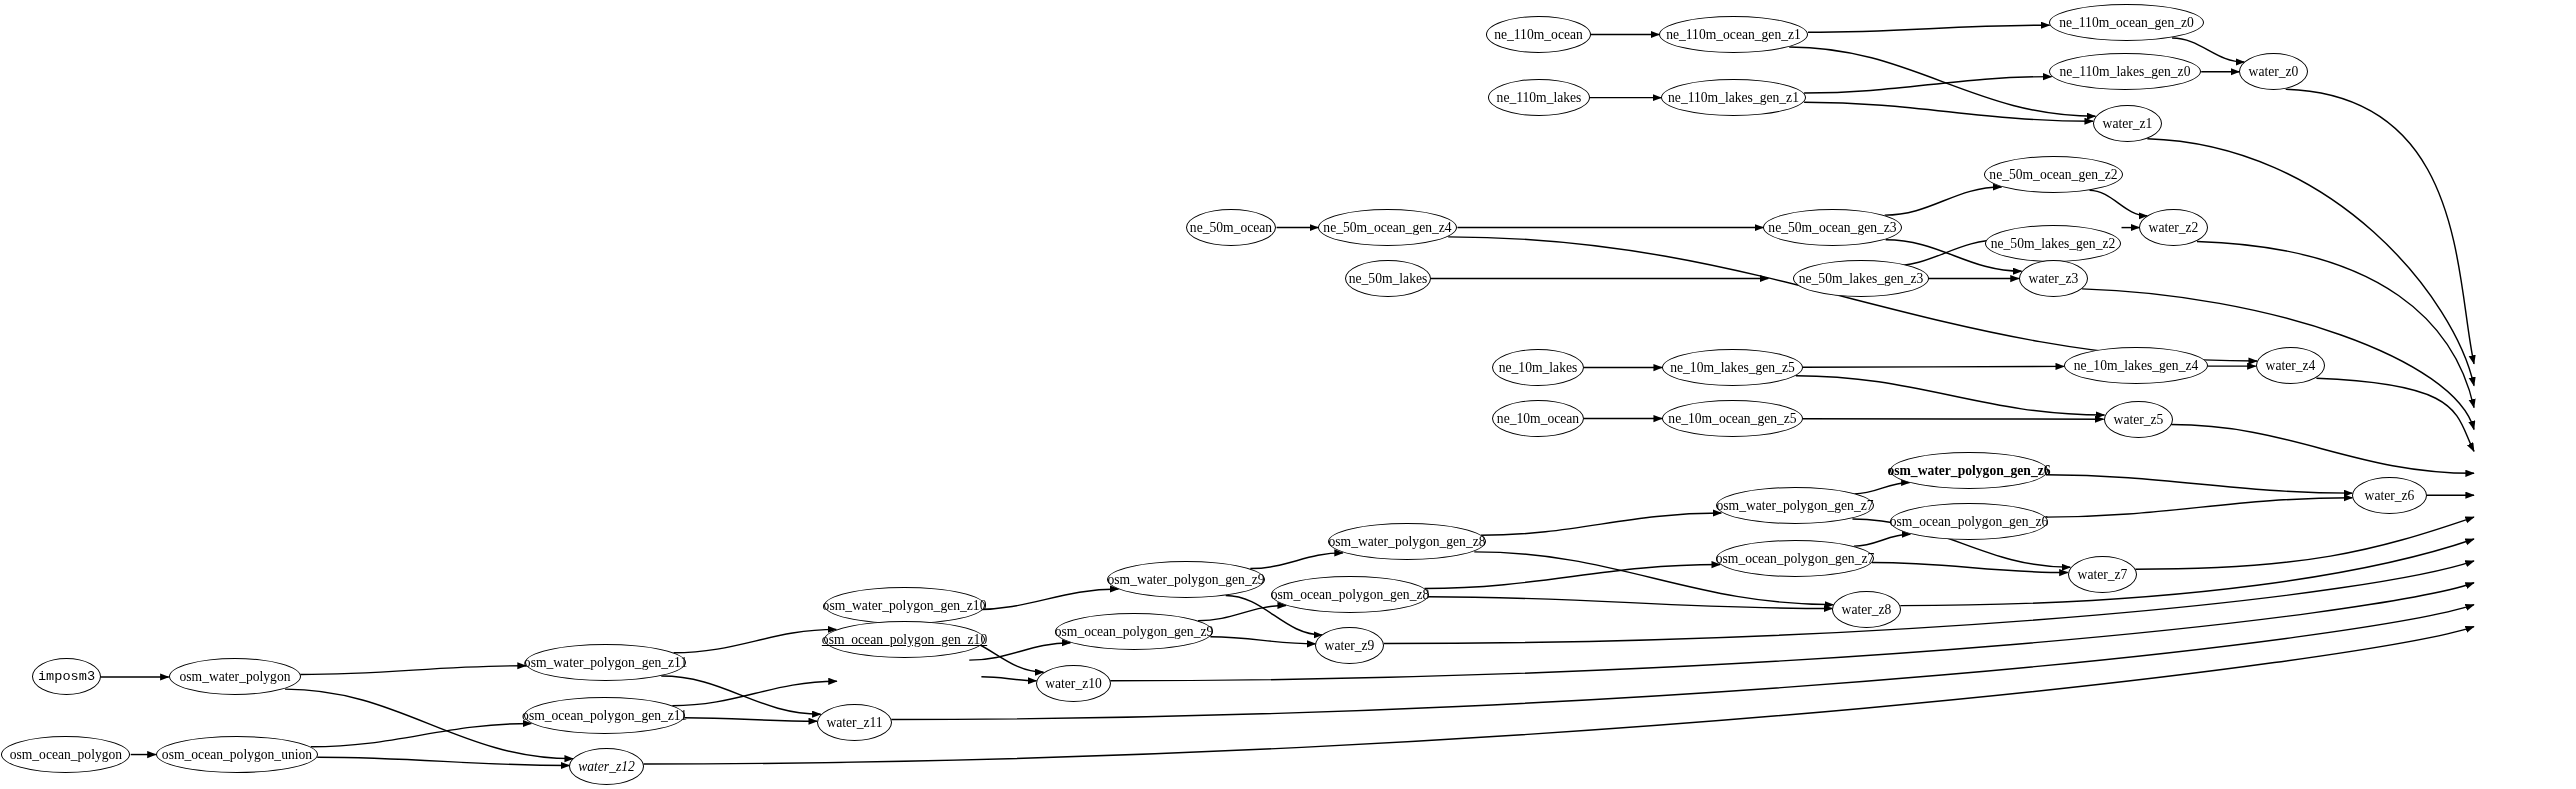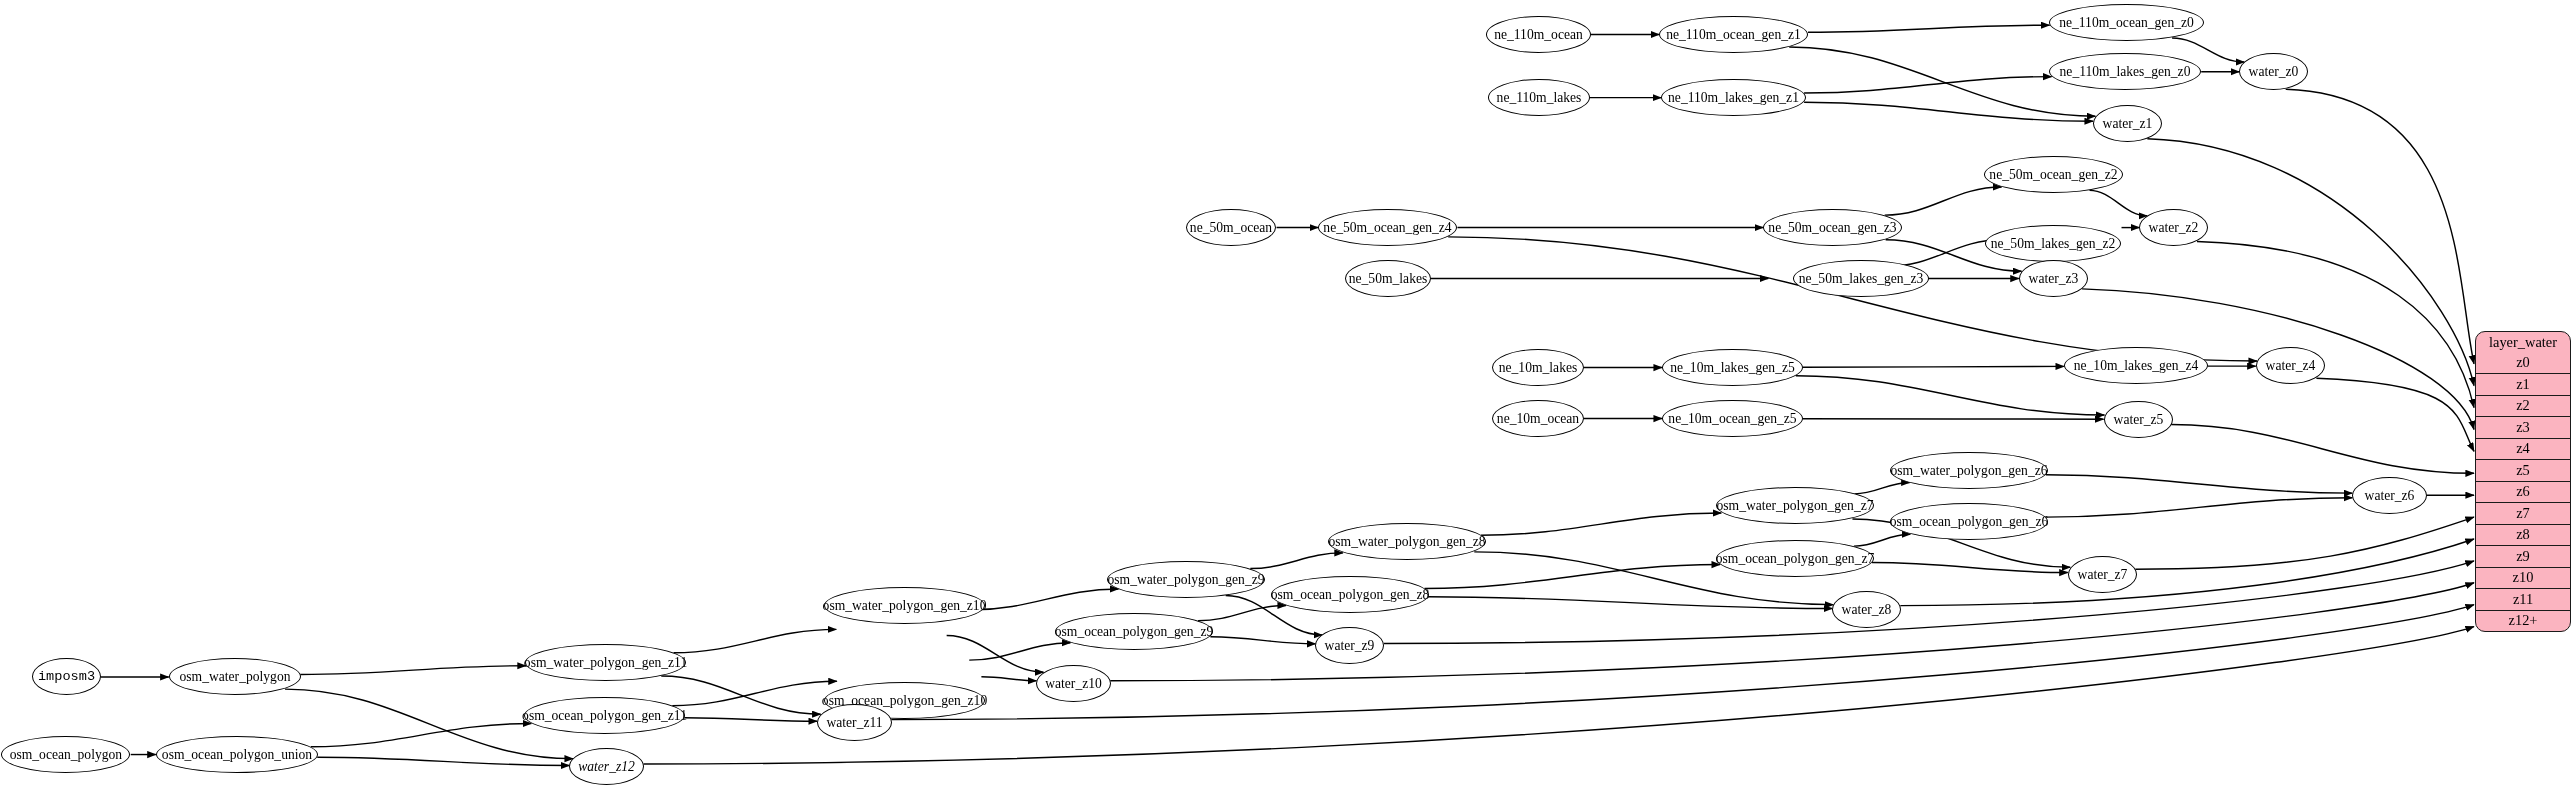--- a/index.html
+++ b/index.html
@@ -183,21 +183,21 @@
       </div>
       <div class="node" style="left: 524px; top: 697px; width: 161px; height: 37px;">
         <span>osm_ocean_polygon_gen_z11</span>
       </div>
       <div class="node" style="left: 569px; top: 748px; width: 75px; height: 37px; font-style: italic;">
         <span>water_z12</span>
       </div>
       <div class="node" style="left: 824px; top: 587px; width: 161px; height: 37px;">
         <span>osm_water_polygon_gen_z10</span>
       </div>
-      <div class="node" style="left: 824px; top: 682px; width: 161px; height: 37px;">
+      <div class="node" style="left: 824px; top: 621px; width: 161px; height: 37px; text-decoration: underline;">
         <span>osm_ocean_polygon_gen_z10</span>
       </div>
       <div class="node" style="left: 817px; top: 704px; width: 75px; height: 37px;">
         <span>water_z11</span>
       </div>
       <div class="node" style="left: 1107px; top: 561px; width: 158px; height: 37px;">
         <span>osm_water_polygon_gen_z9</span>
       </div>
       <div class="node" style="left: 1055px; top: 613px; width: 158px; height: 37px;">
         <span>osm_ocean_polygon_gen_z9</span>
@@ -216,45 +216,27 @@
       </div>
       <div class="node" style="left: 1716px; top: 487px; width: 158px; height: 37px;">
         <span>osm_water_polygon_gen_z7</span>
       </div>
       <div class="node" style="left: 1716px; top: 540px; width: 158px; height: 37px;">
         <span>osm_ocean_polygon_gen_z7</span>
       </div>
       <div class="node" style="left: 1832px; top: 591px; width: 69px; height: 37px;">
         <span>water_z8</span>
       </div>
-      <div class="node" style="left: 1890px; top: 452px; width: 158px; height: 37px;">
+      <div class="node" style="left: 1890px; top: 452px; width: 158px; height: 37px; font-weight: bold;">
         <span>osm_water_polygon_gen_z6</span>
       </div>
       <div class="node" style="left: 1890px; top: 503px; width: 158px; height: 37px; align-items: center;">
         <span>osm_ocean_polygon_gen_z6</span>
       </div>
       <div class="node" style="left: 2068px; top: 556px; width: 69px; height: 37px;">
         <span>water_z7</span>
       </div>
       <div class="node" style="left: 2352px; top: 477px; width: 75px; height: 37px;">
         <span>water_z6</span>
       </div>
     </div>
-  <div class="lw-table" style="left: 2475px; top: 331px; width: 96px;">
-    <div class="lw-cell" style="height: 20.5px;">layer_water</div>
-    <div id="lw-body">
-        <div class="lw-cell" style="height: 20.5px;">z0</div>
-        <div class="lw-cell" style="height: 20.5px;">z1</div>
-        <div class="lw-cell" style="height: 20.5px;">z2</div>
-        <div class="lw-cell" style="height: 20.5px;">z3</div>
-        <div class="lw-cell" style="height: 20.5px;">z4</div>
-        <div class="lw-cell" style="height: 20.5px;">z5</div>
-        <div class="lw-cell" style="height: 20.5px;">z6</div>
-        <div class="lw-cell" style="height: 20.5px;">z7</div>
-        <div class="lw-cell" style="height: 20.5px;">z8</div>
-        <div class="lw-cell" style="height: 20.5px;">z9</div>
-        <div class="lw-cell" style="height: 20.5px;">z10</div>
-        <div class="lw-cell" style="height: 20.5px;">z11</div>
-        <div class="lw-cell" style="height: 20.5px;">z12+</div>
-      </div>
-  </div>
 </div>
 
 
 </body></html>

